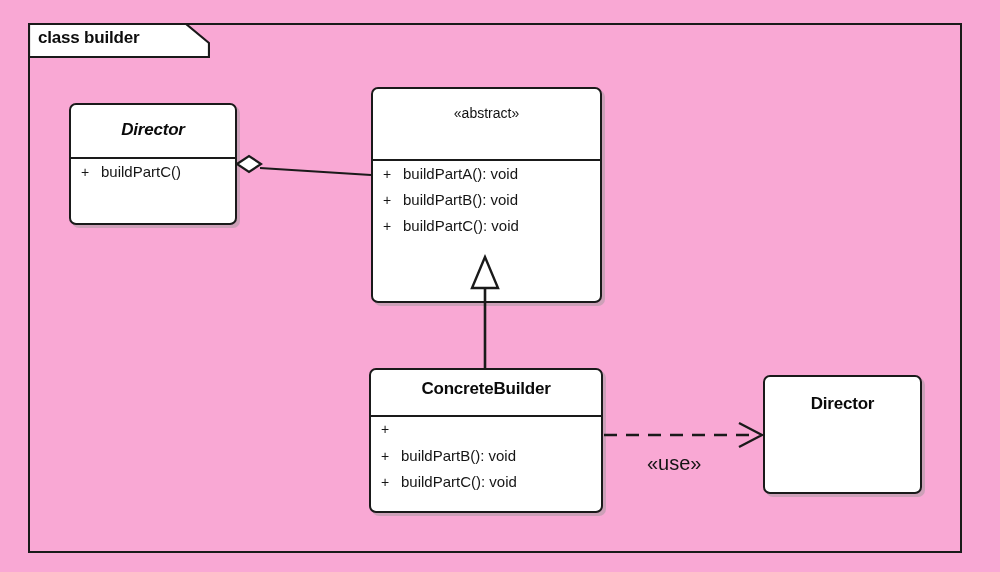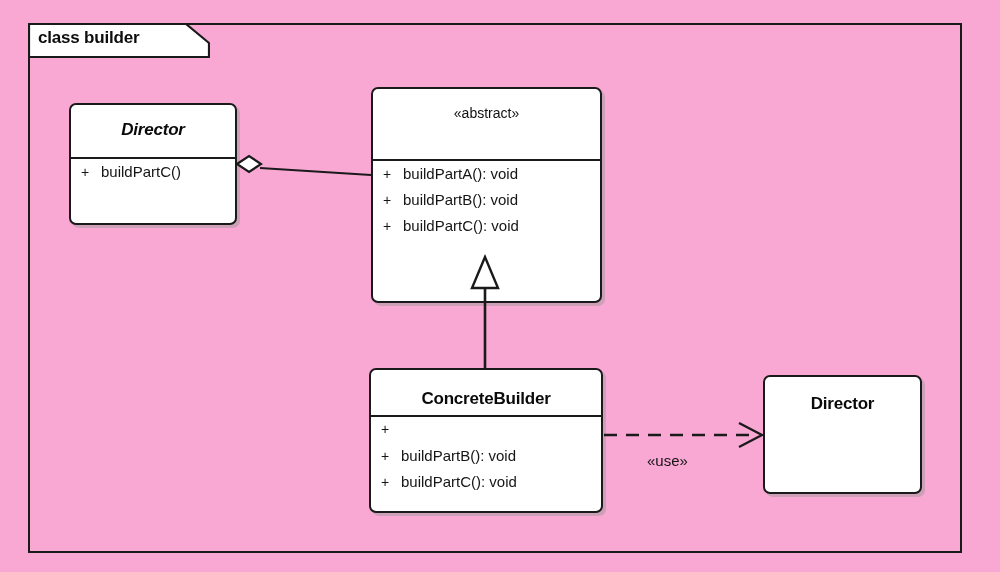--- a/index.html
+++ b/index.html
@@ -112,21 +112,21 @@
   .conn-svg {
     position: absolute;
     left: 0;
     top: 0;
     width: 1000px;
     height: 572px;
     pointer-events: none;
   }
   .edge-label {
     position: absolute;
-    font-size: 15px;
+    font-size: 20px;
     color: #141414;
     white-space: nowrap;
   }
 </style>
 </head>
 <body>
 
 <div id="canvas">
 
   <div class="frame"></div>
@@ -167,21 +167,21 @@
       </div>
       <div class="member">
         <span class="vis">+</span>
         <span class="sig">buildPartC(): void</span>
       </div>
     </div>
   </div>
 
   <div class="clsbox" style="left:369px; top:368px; width:234px; height:145px;">
     <div class="cls-header" style="height:45px;">
-      <div class="cls-name" style="margin-top:12px;">ConcreteBuilder</div>
+      <div class="cls-name" style="margin-top:2px;">ConcreteBuilder</div>
     </div>
     <div class="cls-divider" style="top:45px;"></div>
     <div class="cls-members" style="top:51px;">
       <div class="member">
         <span class="vis">+</span>
       </div>
       <div class="member">
         <span class="vis">+</span>
         <span class="sig">buildPartB(): void</span>
       </div>

